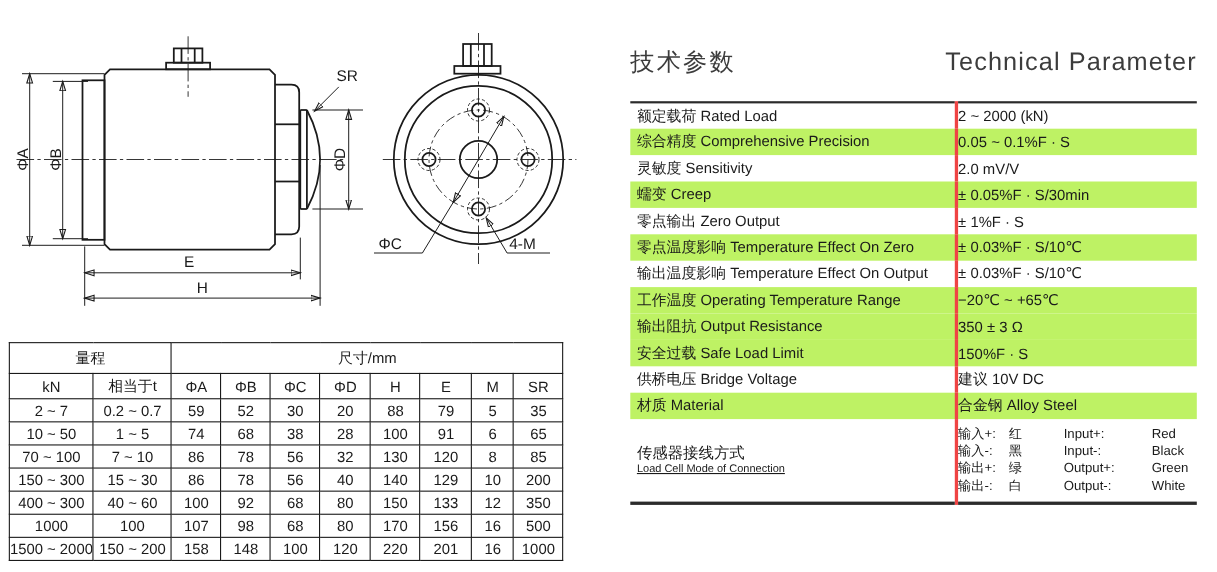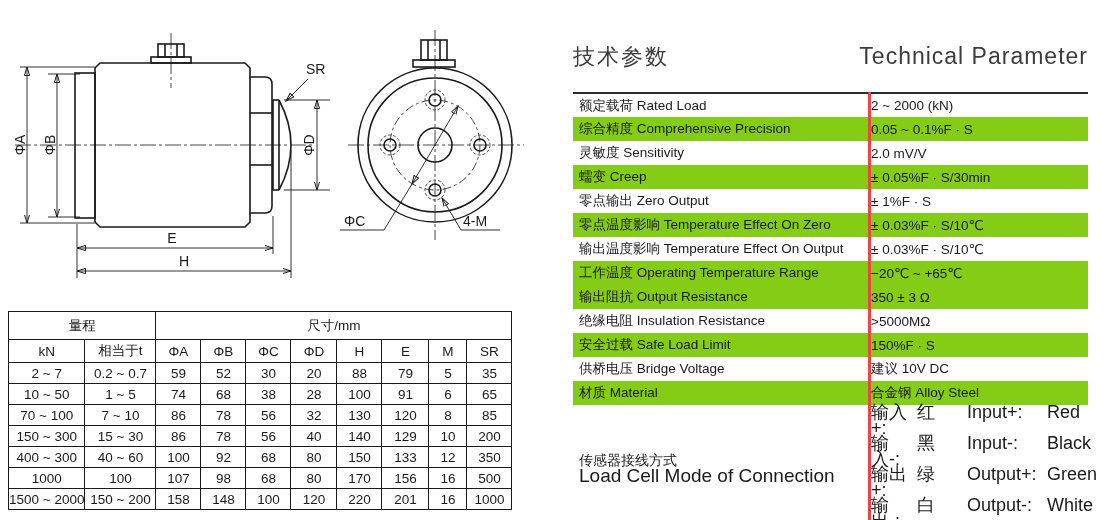--- a/index.html
+++ b/index.html
@@ -25,28 +25,28 @@
   .dim-table .dr{height:21px;}
 
   
   .param{position:absolute;left:573px;top:42px;width:515px;}
   .param-title{display:flex;justify-content:space-between;align-items:baseline;height:34px;text-align:right;}
   .pt-zh{font-size:22px;color:#3c3c3c;letter-spacing:2px;}
   .pt-en{font-size:23px;color:#3c3c3c;letter-spacing:1px;}
   .param-table{width:515px;border-collapse:collapse;table-layout:fixed;margin-top:16px;
         border-top:2px solid #2b2b2b;border-bottom:3px solid #2b2b2b;}
   .param-table tr{height:24px;}
-  .param-table tr.alt{background:#84cc16;}
+  .param-table tr.alt{background:#bef264;}
   .param-table td{font-size:13.5px;vertical-align:middle;padding:0;}
   .param-table td.lbl{width:289px;padding-left:6px;border-right:3px solid #ef4444;}
   .param-table td.val{}
   .param-table tr.conn{height:76px;}
   .conn-zh{font-size:14px;line-height:16px;}
-  .conn-en{font-size:19px;line-height:15px;}
-  .conn-line{display:grid;grid-template-columns:46px 50px 80px auto;line-height:15.5px;font-size:18px;}
+  .conn-en{font-size:10px;line-height:15px;text-decoration:underline;}
+  .conn-line{display:grid;grid-template-columns:46px 50px 80px auto;line-height:15.5px;font-size:12px;}
 </style>
 </head>
 <body>
 
 <div class="page">
 
   <svg class="drawing" width="560" height="300" viewBox="0 0 560 300">
     <defs>
       <marker id="ae" markerWidth="11" markerHeight="8" refX="8.5" refY="0" orient="auto" markerUnits="userSpaceOnUse" viewBox="0 -4 11 8">
         <path d="M0,-2.6 L8.5,0 L0,2.6 Z" fill="#1a1a1a" stroke="none"></path>
@@ -296,24 +296,20 @@
         <td class="lbl">输出温度影响 Temperature Effect On Output</td>
         <td class="val">± 0.03%F · S/10℃</td>
       </tr>
       <tr class="alt">
         <td class="lbl">工作温度 Operating Temperature Range</td>
         <td class="val">−20℃ ~ +65℃</td>
       </tr>
       <tr class="alt">
         <td class="lbl">输出阻抗 Output Resistance</td>
         <td class="val">350 ± 3  Ω</td>
-      </tr>
-      <tr>
-        <td class="lbl">绝缘电阻 Insulation Resistance</td>
-        <td class="val">&gt;5000MΩ</td>
       </tr>
       <tr class="alt">
         <td class="lbl">安全过载 Safe Load Limit</td>
         <td class="val">150%F · S</td>
       </tr>
       <tr>
         <td class="lbl">供桥电压 Bridge Voltage</td>
         <td class="val">建议 10V DC</td>
       </tr>
       <tr class="alt">

